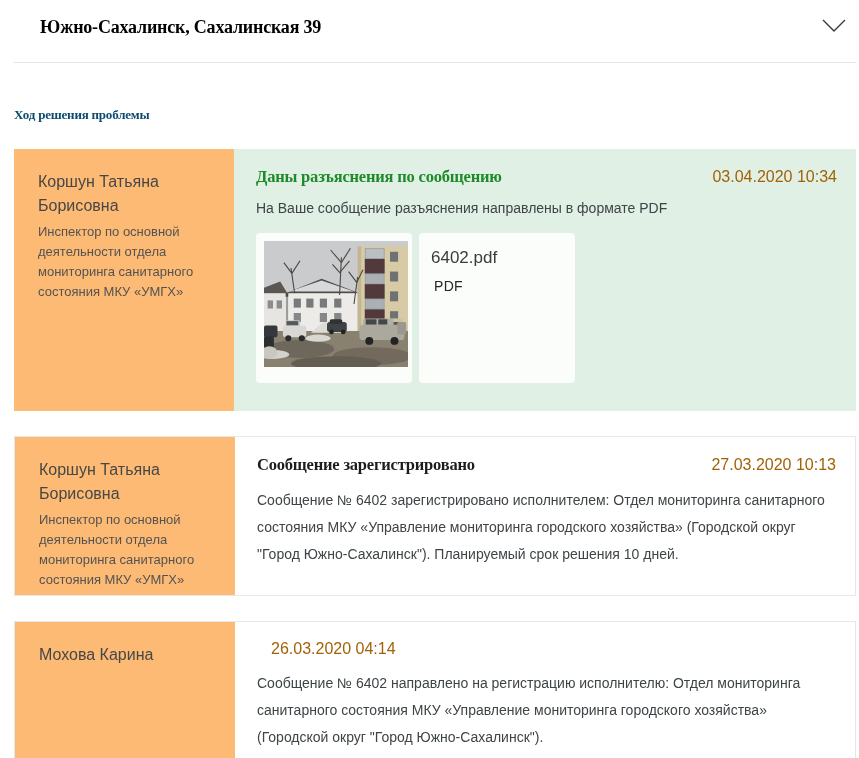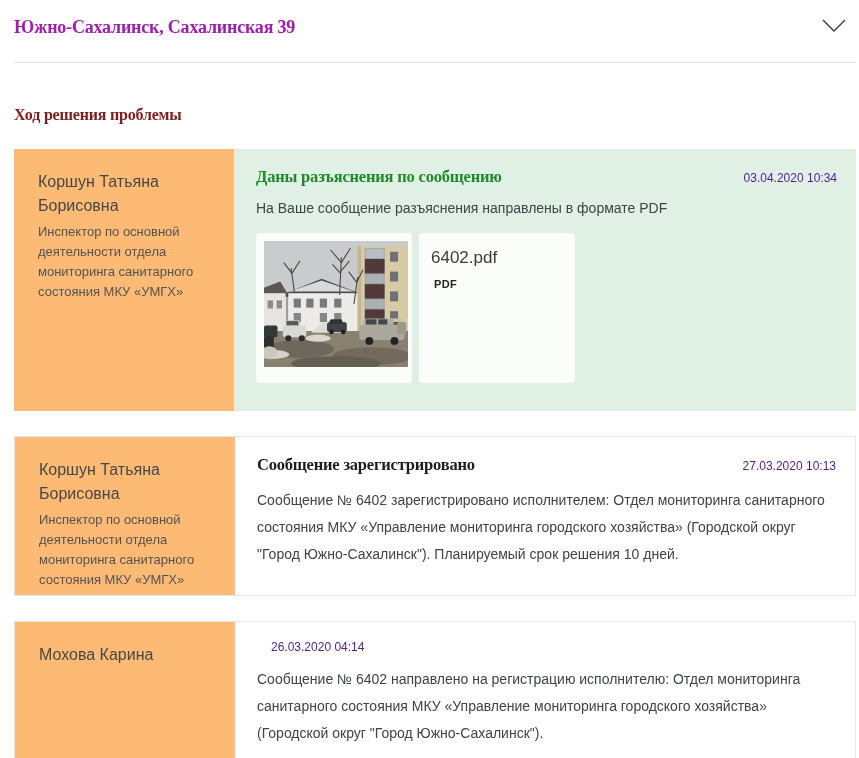--- a/index.html
+++ b/index.html
@@ -8,29 +8,30 @@
     width:859px; height:758px; background:#fff; overflow:hidden;
     font-family:"Liberation Sans", sans-serif; color:#3f4447; position:relative;
   }
   
   .hdr {
     margin:16px 3px 0 14px;
     display:flex; align-items:flex-start; justify-content:space-between;
   }
   .hdr-title {
     font-family:"Liberation Serif", serif;
-    font-weight:bold; font-size:18px; color:#a21caf; line-height:22px;
+    font-weight:bold; font-size:18px; color:#000000; line-height:22px;
     letter-spacing:-0.2px;
+    margin-left:26px;
   }
   .chev-btn { background:none; border:none; cursor:pointer; padding:2px 6px; margin-right:4px; }
   .divider { border:none; border-top:1px solid #e4e4e4; margin:24px 3px 0 14px; }
   
   .section-title {
     font-family:"Liberation Serif", serif;
-    font-weight:bold; font-size:16px; color:#7f1d1d;
+    font-weight:bold; font-size:13px; color:#0c4a6e;
     margin:42px 0 0 14px; line-height:20px; letter-spacing:-0.2px;
   }
   
   .cards { margin:24px 3px 0 14px; }
   .card { display:flex; width:842px; overflow:hidden; }
   .card + .card { margin-top:25px; }
   .card.bordered { border:1px solid #e7e7e7; background:#fff; }
   .card-1 { height:262px; }
   .card-2 { height:160px; }
   .card-3 { height:160px; }
@@ -42,35 +43,35 @@
   .author-role { font-size:13px; line-height:20px; color:#535353; margin-top:4px; }
   .card-right { flex:1; padding:18px 19px 0 22px; background:#fff; }
   .card-right.green { background:#e0f0e4; }
   .title-row { display:flex; align-items:baseline; justify-content:space-between; }
   .msg-title {
     font-family:"Liberation Serif", serif;
     font-weight:bold; font-size:16.5px; color:#1d1d1d; line-height:20px;
     letter-spacing:-0.2px;
   }
   .msg-title.green-title { color:#1e8a29; }
-  .msg-date { font-size:12px; color:#4c1d95; white-space:nowrap; padding-left:14px; }
+  .msg-date { font-size:16px; color:#a16207; white-space:nowrap; padding-left:14px; }
   .msg-body { margin-top:12px; font-size:14px; line-height:27px; color:#3f4447; }
   .card-right.green .msg-body { margin-top:11px; line-height:20px; }
   
   .attachments { display:flex; margin-top:15px; }
   .attach-card {
     width:156px; height:150px; background:#fbfdfa; border-radius:4px;
     overflow:hidden; cursor:pointer;
   }
   .attach-card + .attach-card { margin-left:7px; }
   .photo-card { padding:8px; }
   .photo-card svg { display:block; width:144px; height:126px; }
   .file-card { padding:14px 12px; }
   .file-name { font-size:17px; color:#3b3b3b; line-height:22px; }
-  .file-type { font-size:11px; font-weight:bold; color:#242424; margin:9px 0 0 3px; letter-spacing:0.3px; }
+  .file-type { font-size:14px; font-weight:normal; color:#242424; margin:9px 0 0 3px; letter-spacing:0.3px; }
 </style>
 </head>
 <body>
 
 <div class="page">
 
   <div class="hdr">
     <div class="hdr-title">Южно-Сахалинск, Сахалинская 39</div>
     <button class="chev-btn">
       <span>

